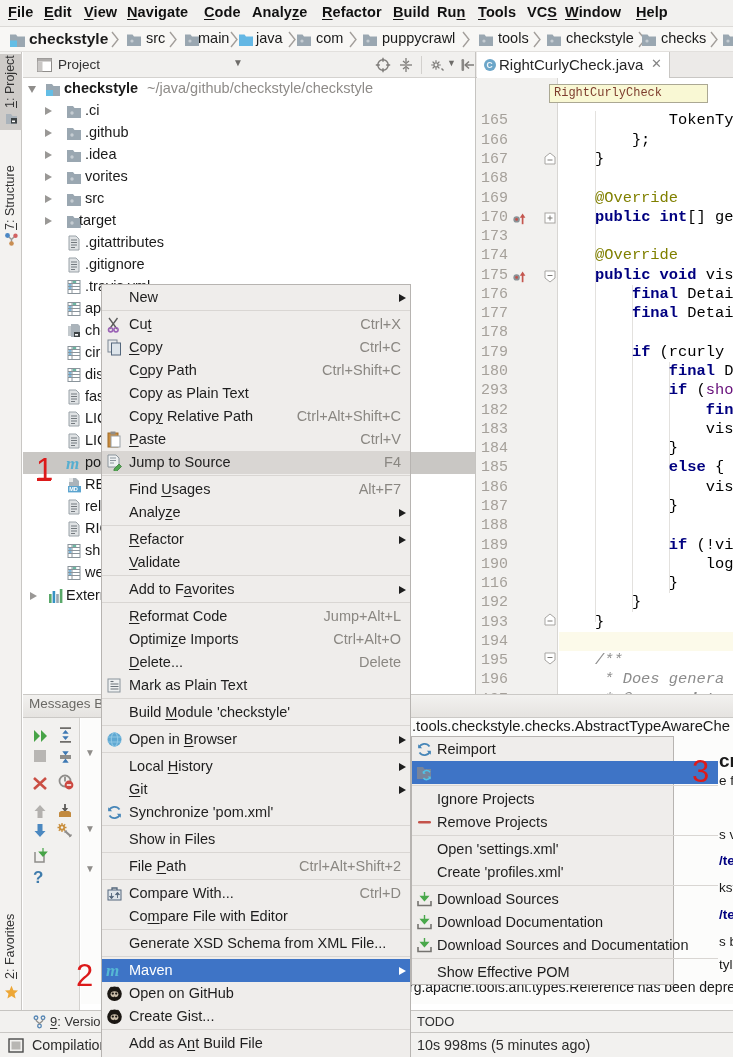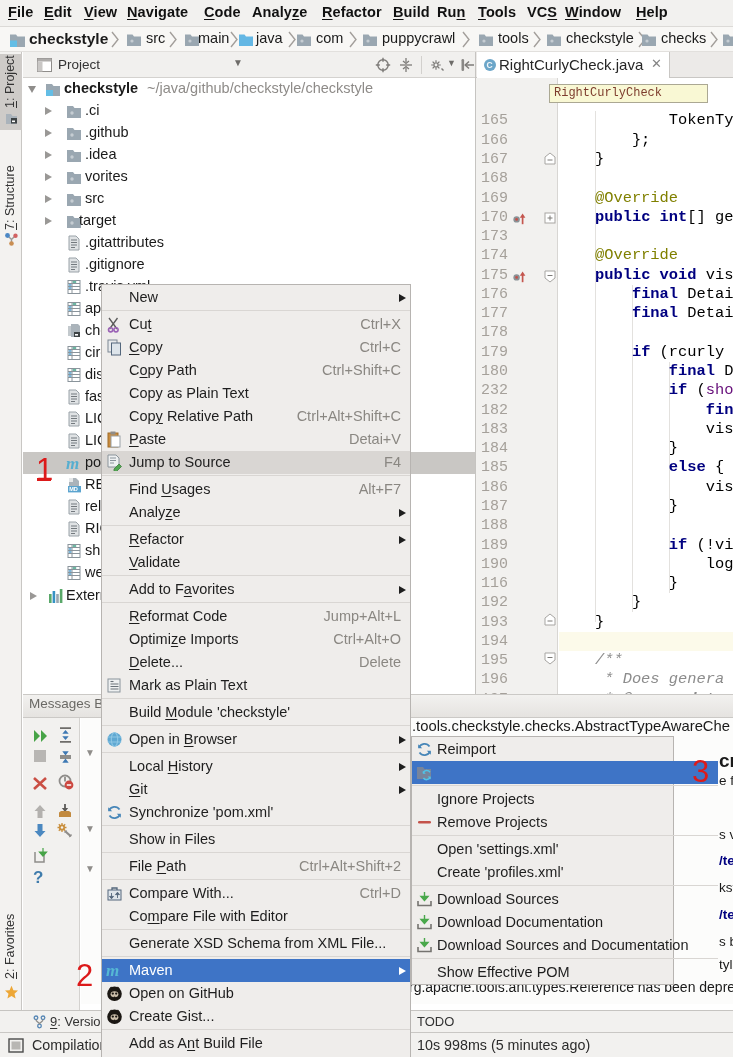--- a/index.html
+++ b/index.html
@@ -427,21 +427,21 @@
  <div class="ln" style="top:136.5px">169</div>
  <div class="ln" style="top:155.8px">170</div>
  <div class="ln" style="top:175.1px">173</div>
  <div class="ln" style="top:194.3px">174</div>
  <div class="ln" style="top:213.6px">175</div>
  <div class="ln" style="top:232.9px">176</div>
  <div class="ln" style="top:252.2px">177</div>
  <div class="ln" style="top:271.4px">178</div>
  <div class="ln" style="top:290.7px">179</div>
  <div class="ln" style="top:310px">180</div>
- <div class="ln" style="top:329.3px">232</div>
+ <div class="ln" style="top:329.3px">293</div>
  <div class="ln" style="top:348.5px">182</div>
  <div class="ln" style="top:367.8px">183</div>
  <div class="ln" style="top:387.1px">184</div>
  <div class="ln" style="top:406.4px">185</div>
  <div class="ln" style="top:425.6px">186</div>
  <div class="ln" style="top:444.9px">187</div>
  <div class="ln" style="top:464.2px">188</div>
  <div class="ln" style="top:483.5px">189</div>
  <div class="ln" style="top:502.7px">190</div>
  <div class="ln" style="top:522px">116</div>
@@ -641,21 +641,21 @@
       <span class="lbl">Cop<u>y</u> Relative Path</span>
       <span class="sc">Ctrl+Alt+Shift+C</span>
     </div>
 <div class="mi" style="top:143px">
       <svg class="mico" viewBox="0 0 17 17">
         <rect x="2" y="2" width="10" height="14" fill="#c98c3f" stroke="#a06c28"></rect>
         <rect x="4.5" y="0.5" width="5" height="3" fill="#8f8d8a"></rect>
         <rect x="5" y="5" width="9" height="11" fill="#fff" stroke="#9aa2a8"></rect>
       </svg>
       <span class="lbl"><u>P</u>aste</span>
-      <span class="sc">Detai+V</span>
+      <span class="sc">Ctrl+V</span>
     </div>
 <div class="mi hov" style="top:166px">
       <svg class="mico" viewBox="0 0 17 17">
         <path d="M2 1h8l3 3v9H2z" fill="#eef0f1" stroke="#8a949b"></path>
         <path d="M4 4h6M4 6.5h6M4 9h4" stroke="#8a949b" stroke-width="1"></path>
         <path d="M8 15l5-5 2.5 2.5-5 5H8z" fill="#52a652" stroke="#3c7e3c" stroke-width="0.8"></path>
       </svg>
       <span class="lbl">Jump to Source</span>
       <span class="sc">F4</span>
     </div>

